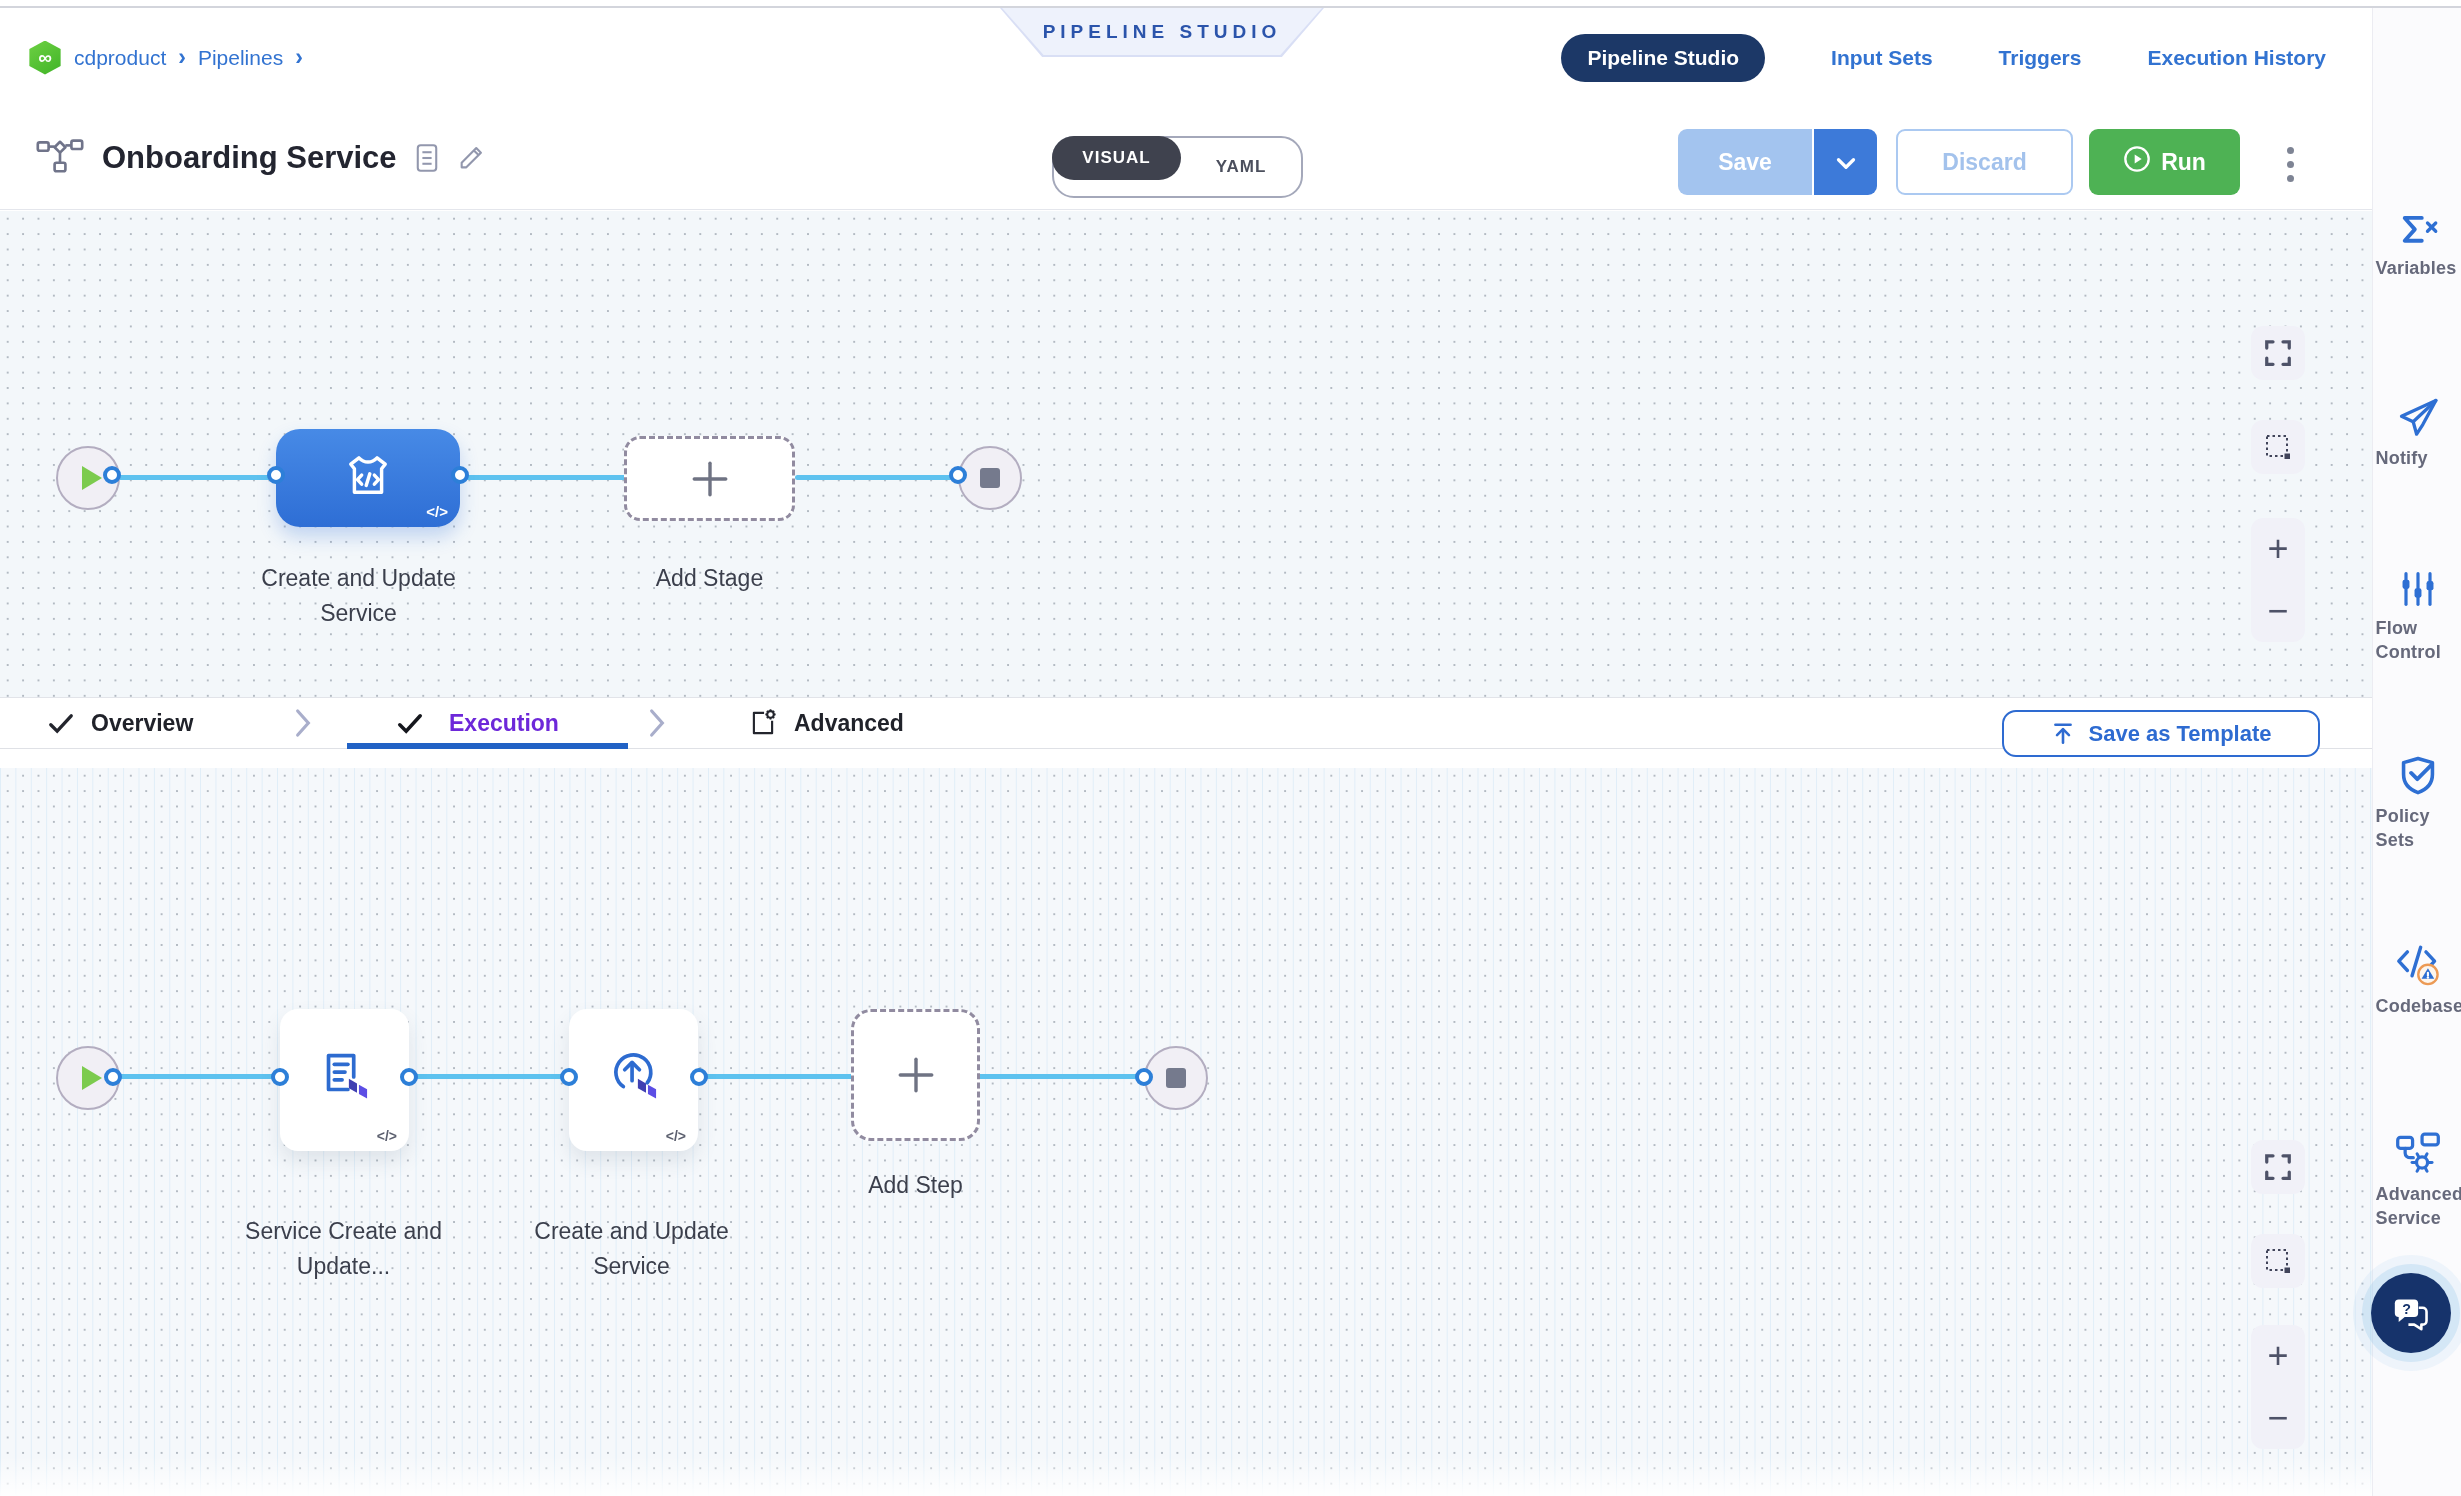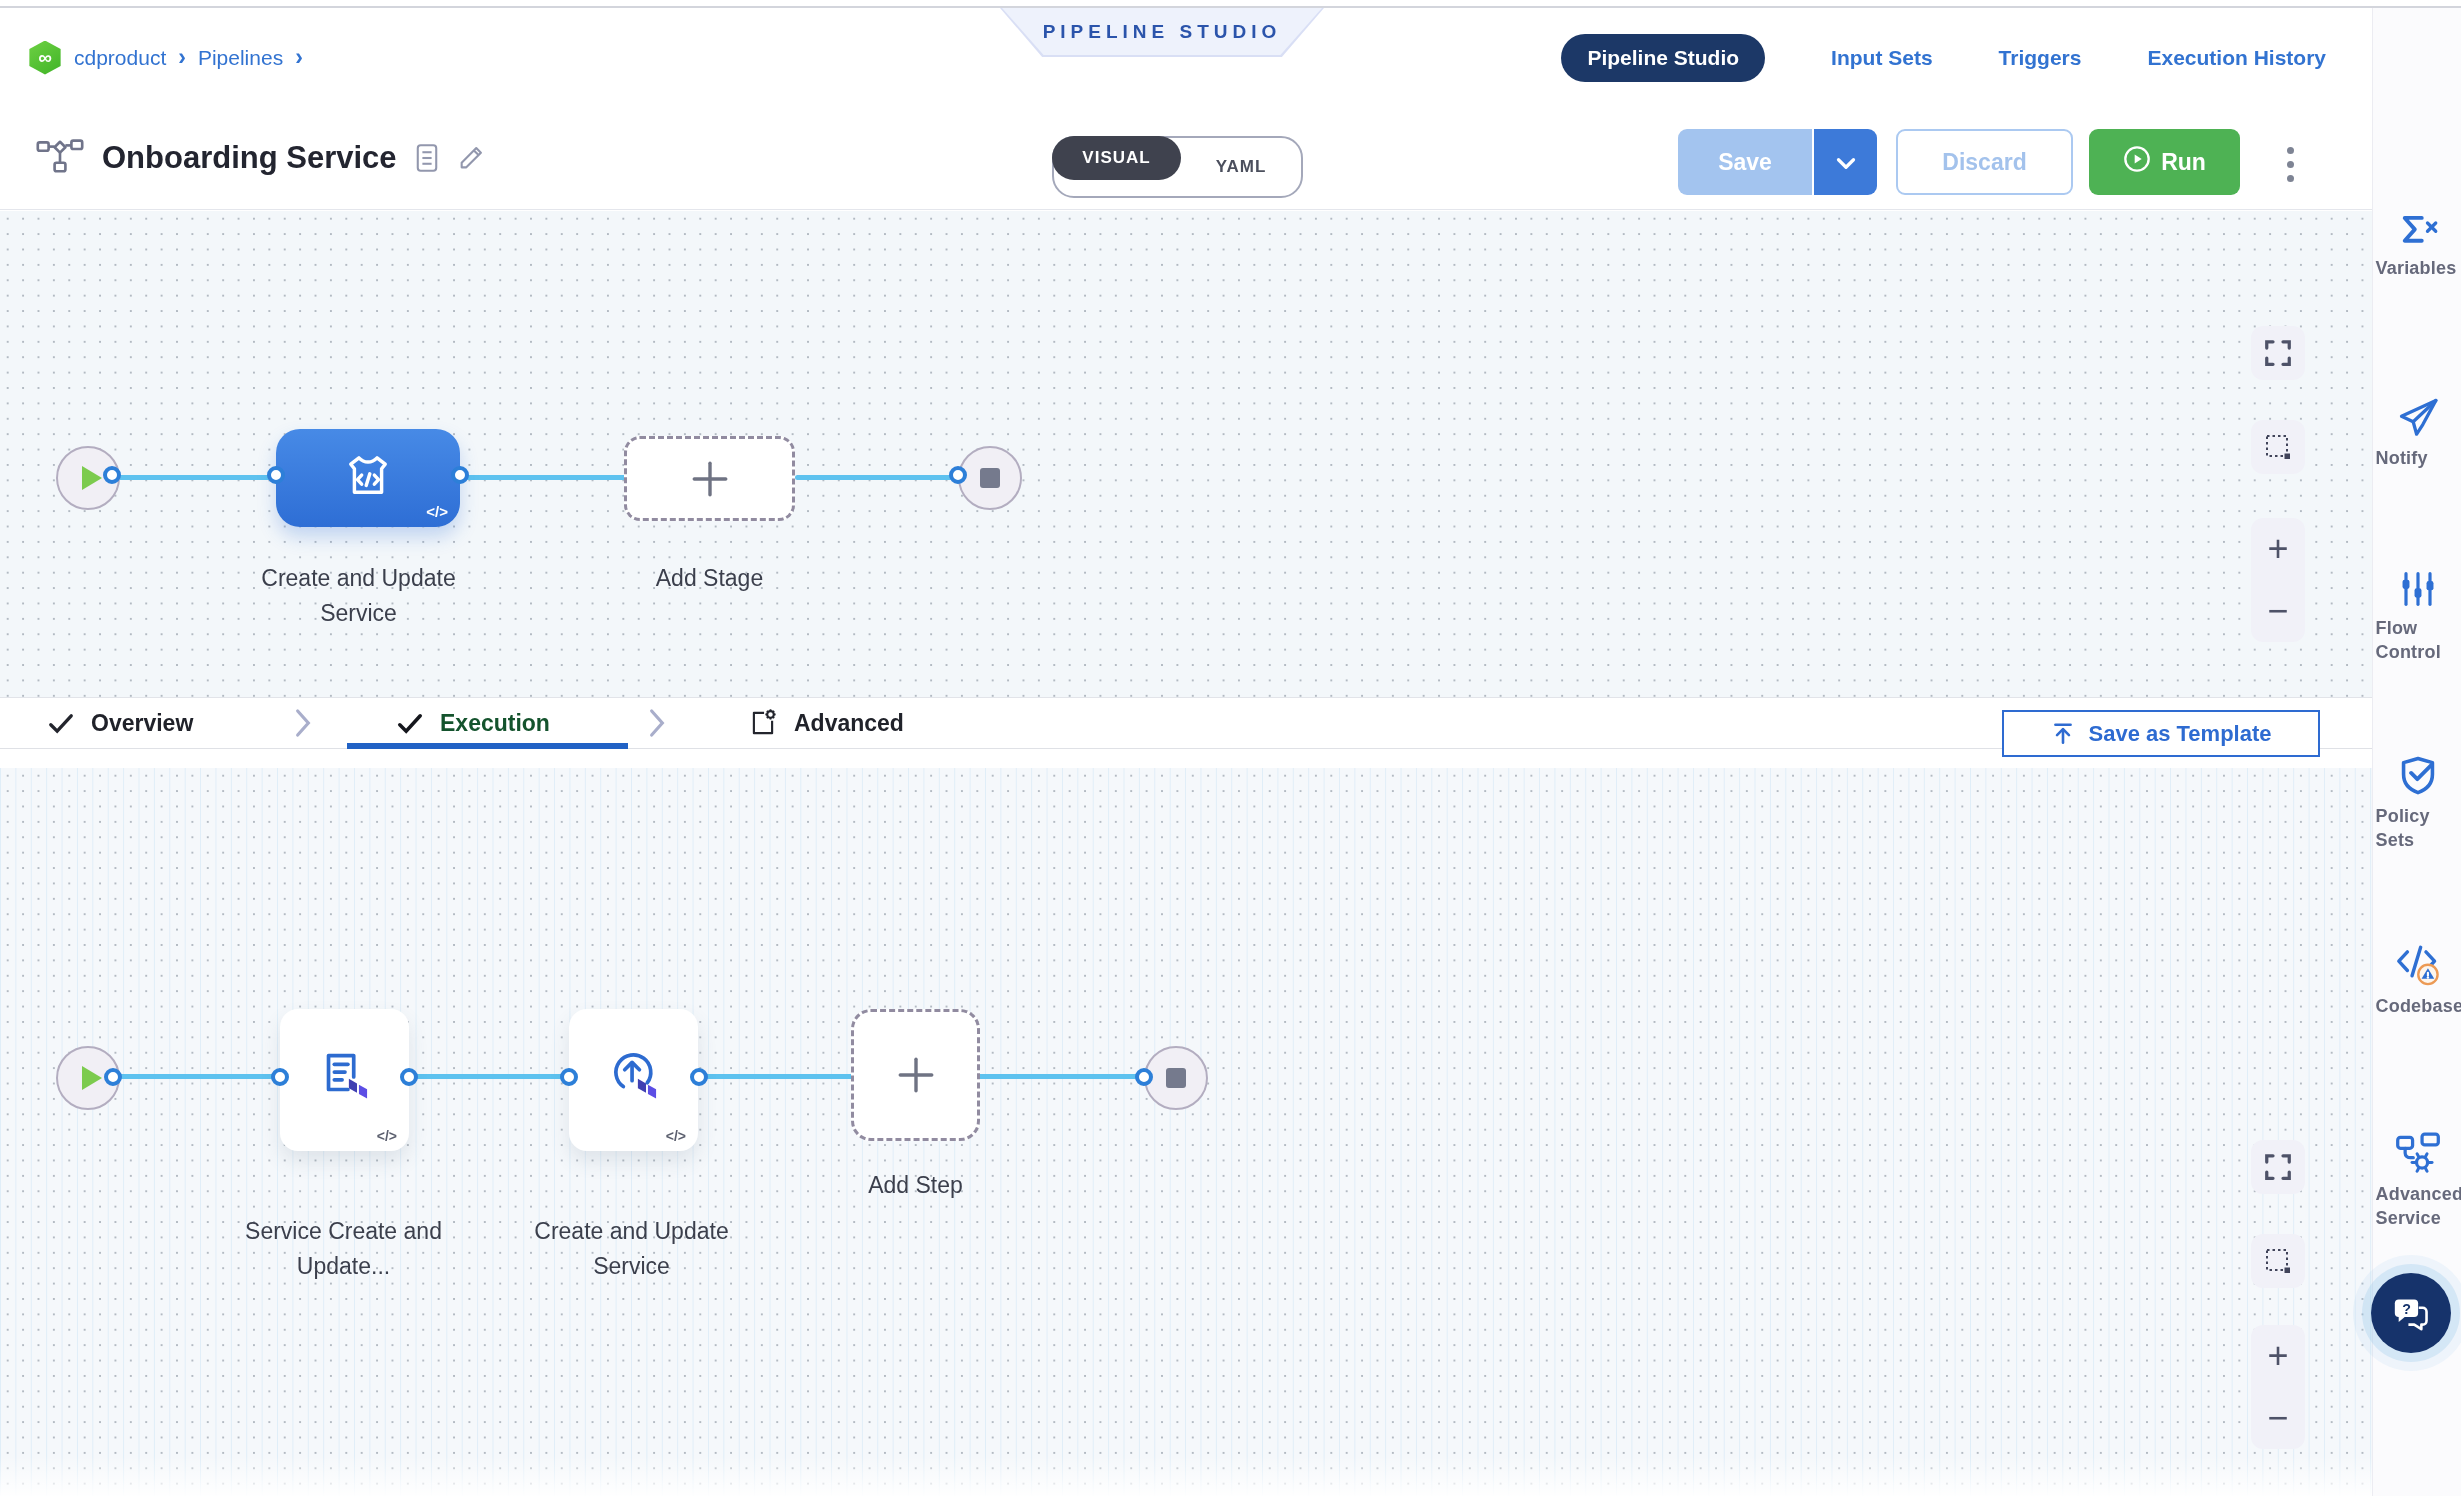--- a/index.html
+++ b/index.html
@@ -78,24 +78,24 @@
   .node-label { position:absolute; text-align:center; font-size:23px; color:#3b3f4c; line-height:1.5; }
 
   .ctrl-btn { position:absolute; width:54px; height:54px; border-radius:12px; background:#f1f1f8; display:flex; align-items:center; justify-content:center; cursor:pointer; }
   .zoom-pill { position:absolute; width:54px; height:124px; border-radius:12px; background:#f1f1f8; display:flex; flex-direction:column; }
   .zoom-pill span { flex:1; display:flex; align-items:center; justify-content:center; font-size:36px; font-weight:300; color:#4e5268; cursor:pointer; }
 
   
   .tabbar { position:absolute; top:697px; left:0; width:2372px; height:52px; background:#fff; border-top:1px solid #e2e4e9; border-bottom:1px solid #dfe1e6; z-index:5; }
   .tab-item { position:absolute; top:0; height:100%; display:flex; align-items:center; gap:17px; cursor:pointer; }
   .tab-item .tlabel { font-size:23px; font-weight:600; color:#20222a; }
-  .tab-item.active .tlabel { font-weight:bold; color:#14532d; }
+  .tab-item.active .tlabel { font-weight:bold; color:#6d28d9;margin-left:9px; }
   .tab-sep { position:absolute; top:0; height:100%; display:flex; align-items:center; }
   .tab-underline { position:absolute; left:347px; bottom:-1px; width:281px; height:6px; background:#2162c5; }
-  .btn-template { position:absolute; left:2002px; top:12px; width:318px; height:47px; border:2px solid #2e6bd1; border-radius:0; background:#fff; color:#2e6bd1; font-size:22px; font-weight:bold; display:flex; align-items:center; justify-content:center; gap:12px; cursor:pointer; }
+  .btn-template { position:absolute; left:2002px; top:12px; width:318px; height:47px; border:2px solid #2e6bd1; border-radius:14px; background:#fff; color:#2e6bd1; font-size:22px; font-weight:bold; display:flex; align-items:center; justify-content:center; gap:12px; cursor:pointer; }
 
   .marquee-sq { width:27px; height:27px; }
 </style>
 </head>
 <body>
 
 <div id="app">
   <div class="top-line"></div>
 
   <div class="header1">

